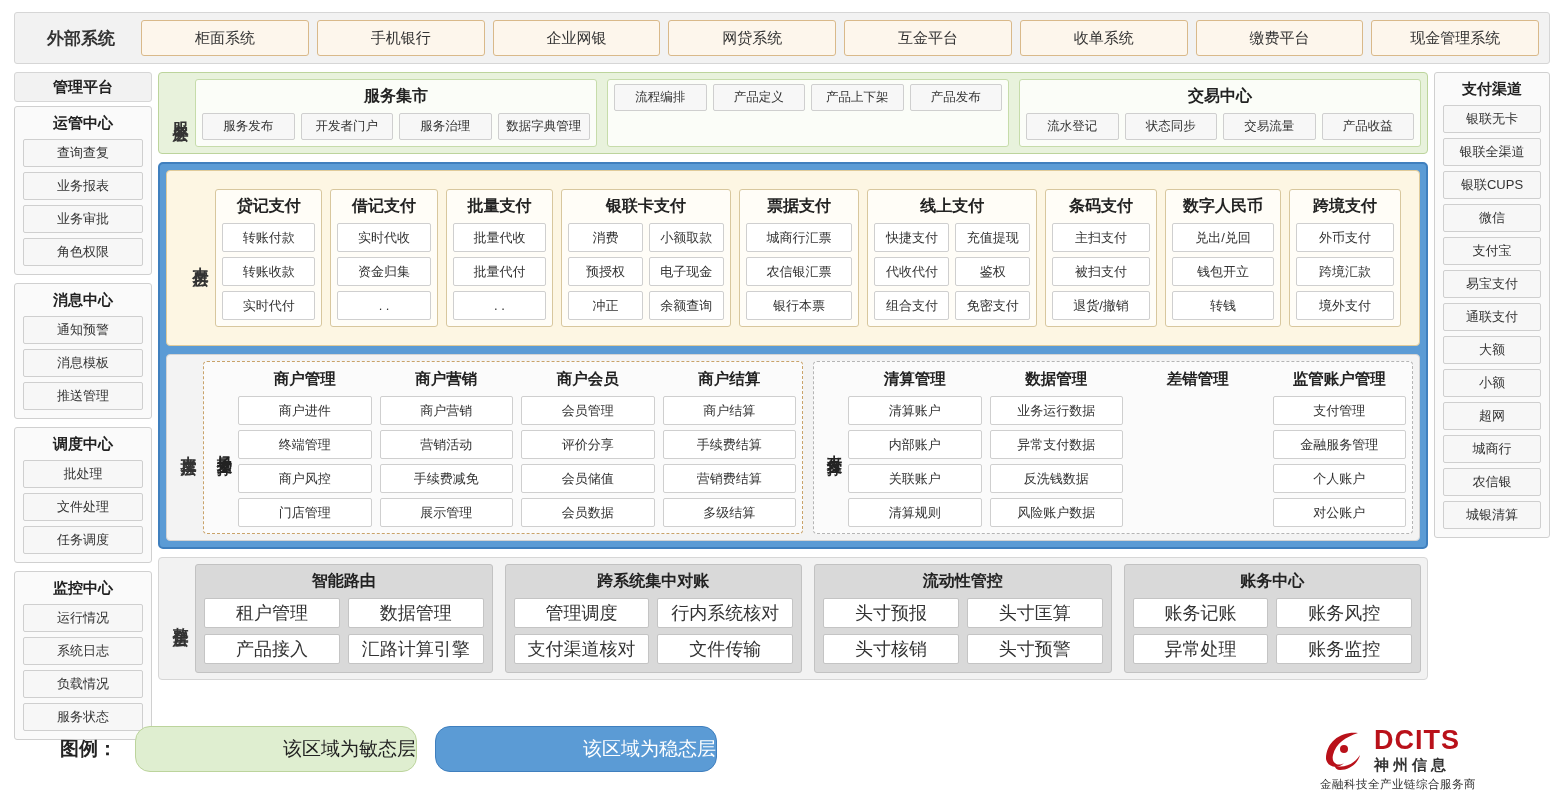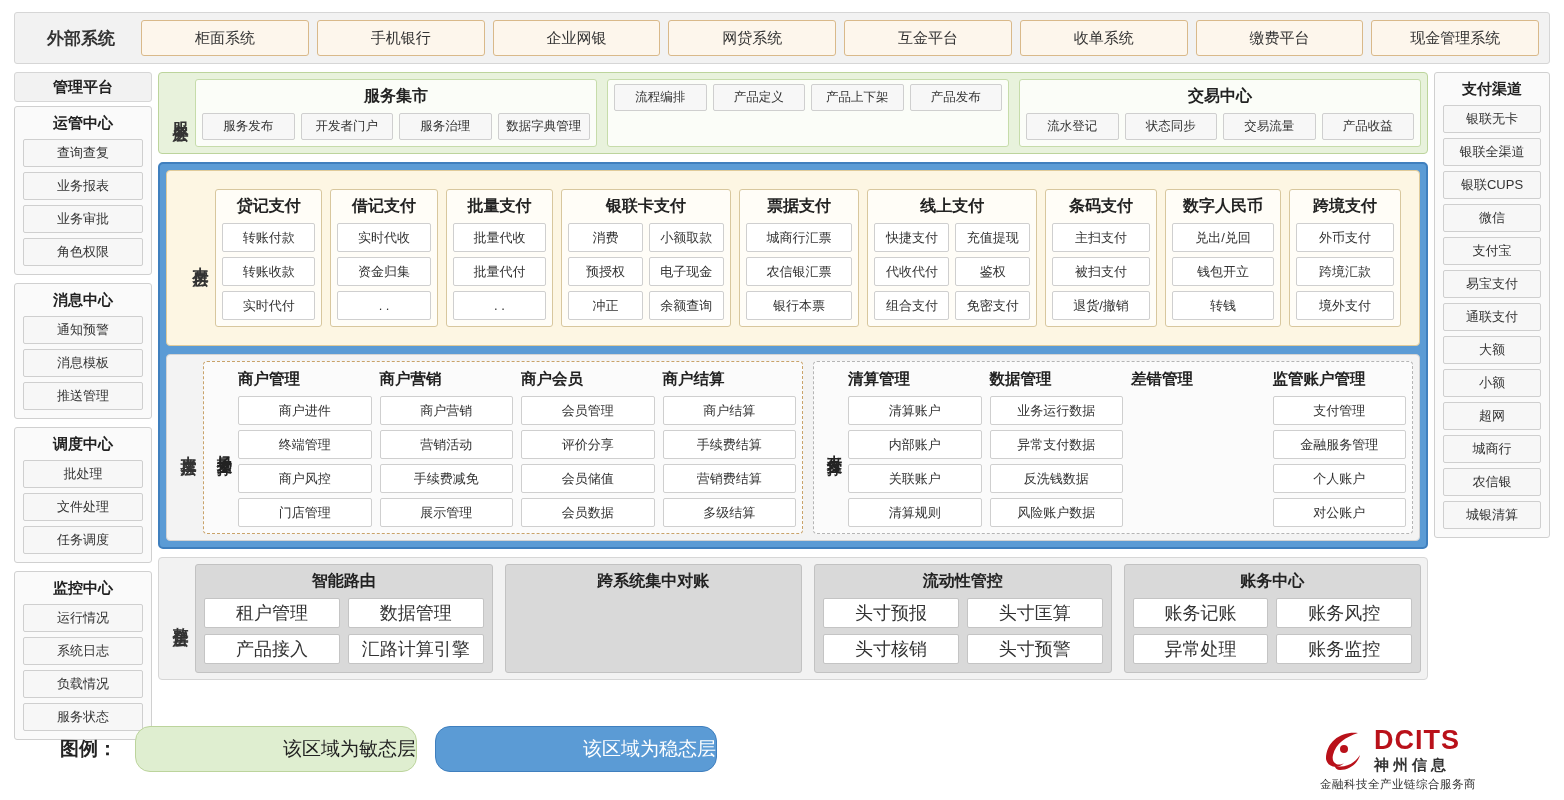--- a/index.html
+++ b/index.html
@@ -125,21 +125,21 @@
     border:1px dashed #c9a36a;border-radius:4px;padding:5px 6px 6px 6px;display:flex;box-sizing:border-box;
     background:#fbfbfb;
   }
   .dashed-box.gray{border:1px dashed #b5b5b5;}
   .dashed-label{
     flex:none;width:28px;display:flex;align-items:center;justify-content:center;
     font-size:15px;font-weight:bold;writing-mode:vertical-rl;letter-spacing:2px;
   }
   .sup-cards{display:flex;flex:1;gap:8px;}
   .sup-card{flex:1;display:flex;flex-direction:column;}
-  .sup-card-title{text-align:left;font-weight:bold;font-size:15.5px;padding:2px 0 6px 0;}
+  .sup-card-title{text-align:center;font-weight:bold;font-size:15.5px;padding:2px 0 6px 0;}
   .sup-cells{display:flex;flex-direction:column;gap:5px;}
   .sup-cell{
     height:27px;line-height:27px;text-align:center;font-size:13px;
     background:#ffffff;border:1px solid #cfcfcf;border-radius:2px;color:#333;white-space:nowrap;
   }
 
   
   .integration{
     margin-top:8px;background:#f2f2f2;border:1px solid #d6d6d6;border-radius:4px;
     display:flex;padding:6px;box-sizing:border-box;
@@ -537,20 +537,30 @@
             </div>
             <div class="int-row">
               <div class="int-cell">产品接入</div>
               <div class="int-cell">汇路计算引擎</div>
             </div>
           </div>
         </div>
 
         <div class="int-card">
           <div class="int-card-title">跨系统集中对账</div>
+          <div class="int-rows">
+            <div class="int-row">
+              <div class="int-cell">管理调度</div>
+              <div class="int-cell">行内系统核对</div>
+            </div>
+            <div class="int-row">
+              <div class="int-cell">支付渠道核对</div>
+              <div class="int-cell">文件传输</div>
+            </div>
+          </div>
         </div>
 
         <div class="int-card">
           <div class="int-card-title">流动性管控</div>
           <div class="int-rows">
             <div class="int-row">
               <div class="int-cell">头寸预报</div>
               <div class="int-cell">头寸匡算</div>
             </div>
             <div class="int-row">

